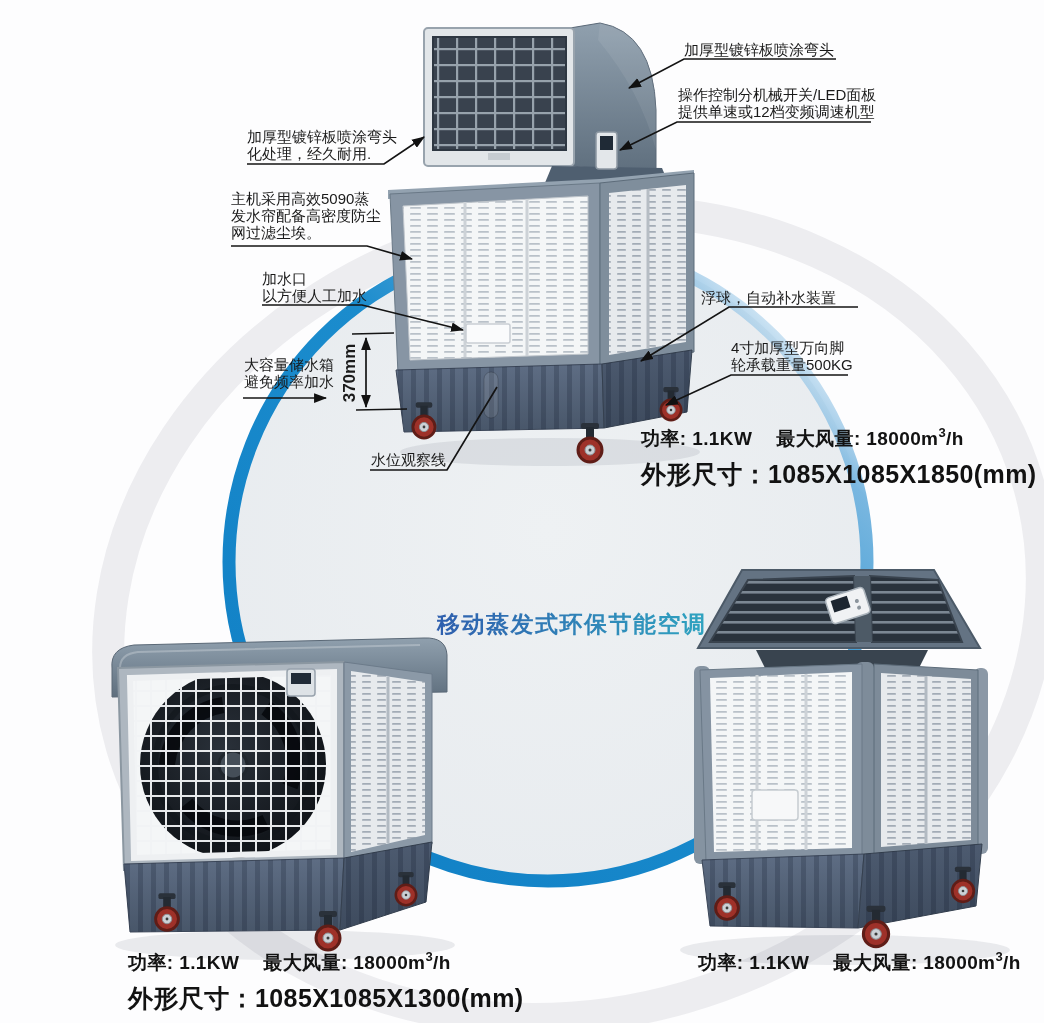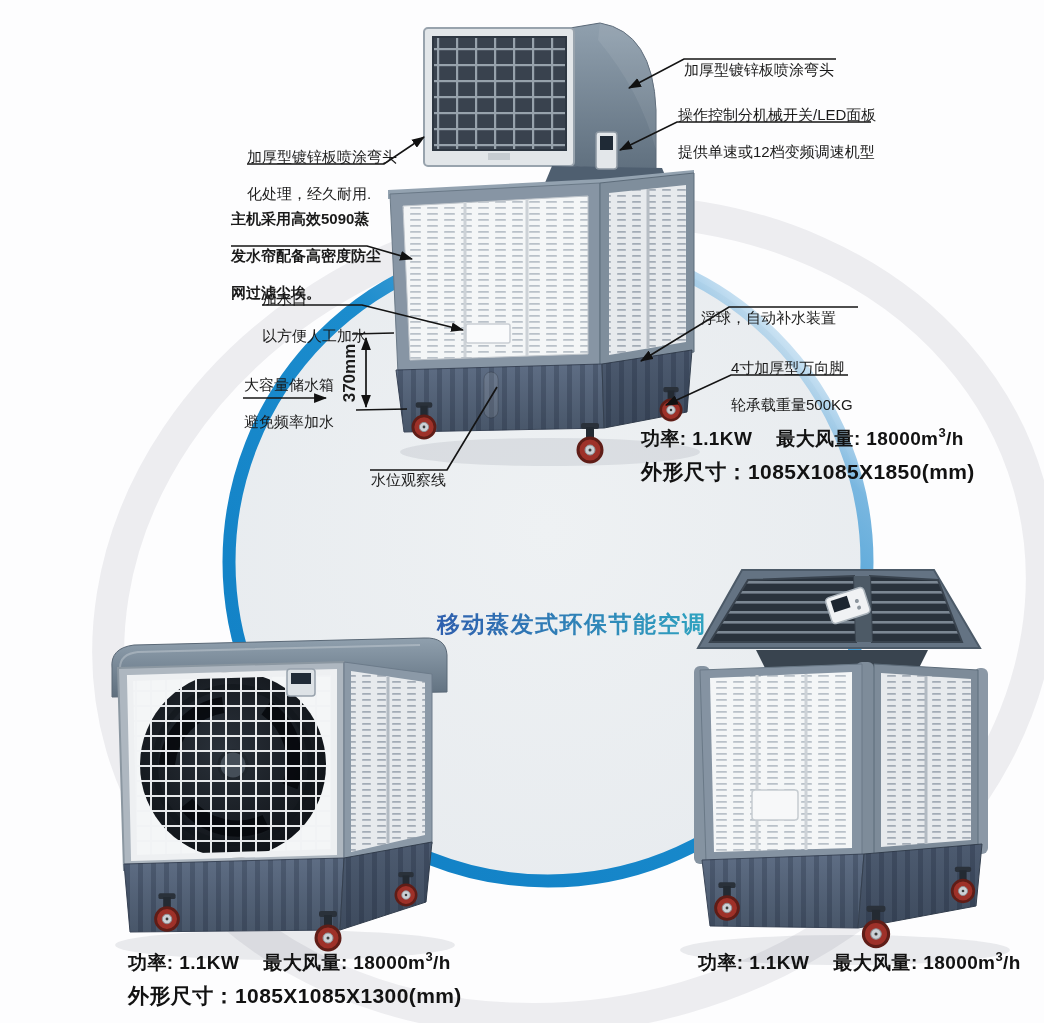--- a/index.html
+++ b/index.html
@@ -2,24 +2,24 @@
 <html><head>
 <meta charset="utf-8">
 <style>
   html,body{margin:0;padding:0;background:#ffffff;}
   #canvas{
     position:relative;width:1044px;height:1023px;overflow:hidden;background:#fdfdfe;
     font-family:"Liberation Sans","DejaVu Sans",sans-serif;color:#161616;
   }
   svg.layer{position:absolute;left:0;top:0;width:1044px;height:1023px;}
   .ann{position:absolute;font-size:15px;line-height:17px;color:#1a1a1a;white-space:nowrap;}
-  .ann span{display:block;margin-top:20px;}
+  .ann span{display:block;}
   .spec{position:absolute;color:#121212;font-weight:bold;white-space:nowrap;}
   .spec .l1{font-size:19px;letter-spacing:.4px;}
-  .spec .l2{font-size:21px;margin-top:6px;letter-spacing:.4px;}
+  .spec .l2{font-size:25px;margin-top:6px;letter-spacing:.4px;}
   .spec .gap{margin-left:24px;}
   .spec sup{font-size:13px;position:relative;top:-1px;}
   .dim-label{
     position:absolute;left:350px;top:373px;transform:translate(-50%,-50%) rotate(-90deg);
     font-size:17px;font-weight:bold;color:#1a1a1a;white-space:nowrap;
   }
 </style>
 </head>
 <body>
 
@@ -243,21 +243,21 @@
   <div class="ann" style="left:678px;top:86px;">
     <span>操作控制分机械开关/LED面板</span>
     <span>提供单速或12档变频调速机型</span>
   </div>
 
   <div class="ann" style="left:247px;top:128px;">
     <span>加厚型镀锌板喷涂弯头</span>
     <span>化处理，经久耐用.</span>
   </div>
 
-  <div class="ann" style="left:231px;top:190px;font-weight:bold;">
+  <div class="ann" style="left:231px;top:190px;">
     <span>主机采用高效5090蒸</span>
     <span>发水帘配备高密度防尘</span>
     <span>网过滤尘埃。</span>
   </div>
 
   <div class="ann" style="left:262px;top:270px;">
     <span>加水口</span>
     <span>以方便人工加水</span>
   </div>
 

